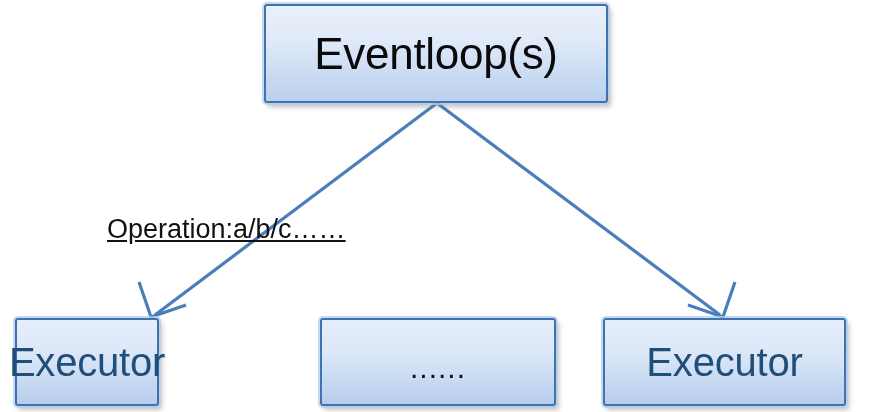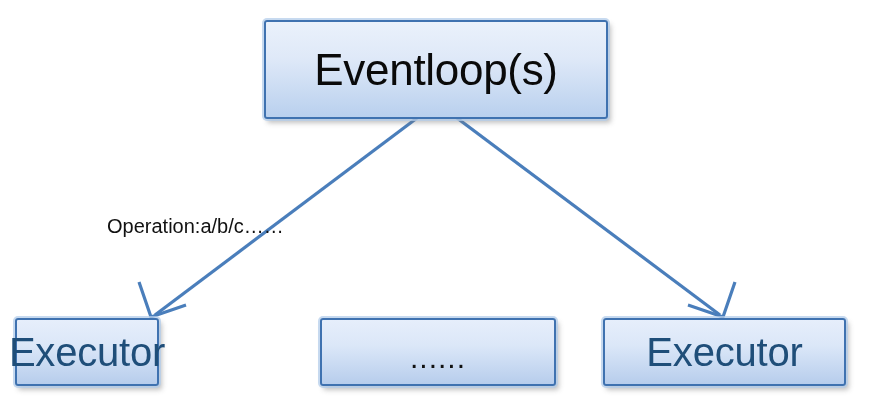--- a/index.html
+++ b/index.html
@@ -35,34 +35,34 @@
                 3px 4px 5px rgba(120,120,120,0.45);
     display: flex;
     align-items: center;
     justify-content: center;
     text-align: center;
     line-height: 1;
   }
 
   .node-top {
     left: 264px;
-    top: 20px;
+    top: 4px;
     width: 344px;
     height: 99px;
     background: linear-gradient(to bottom, #eaf1fb 0%, #dfe9f8 38%, #b9d0ee 100%);
   }
   .node-top .node-label {
     color: #0a0a0a;
     font-size: 44px;
     letter-spacing: -0.3px;
   }
 
   .node-bottom {
     top: 318px;
-    height: 68px;
+    height: 88px;
     background: linear-gradient(to bottom, #e6eefb 0%, #dbe7f8 40%, #b7cdec 100%);
   }
   .node-exec-left  { left: 15px;  width: 144px; }
   .node-middle     { left: 320px; width: 236px; }
   .node-exec-right { left: 603px; width: 243px; }
 
   .node-bottom .node-label {
     color: #1f4e79;
     font-size: 40px;
     letter-spacing: -0.2px;
@@ -73,23 +73,24 @@
     font-size: 30px;
     letter-spacing: 1px;
     position: relative;
     top: 6px;
   }
 
   
   .edge-label {
     position: absolute;
     color: #111111;
-    font-size: 20px;
+    font-size: 27px;
     white-space: nowrap;
     line-height: 1;
+    text-decoration: underline;
   }
   .edge-label-left  { left: 107px; top: 216px; }
   .edge-label-right { left: 477px; top: 216px; }
 </style>
 </head>
 <body>
 
 <div id="canvas">
 
   <svg id="edges" viewBox="0 0 869 412" xmlns="http://www.w3.org/2000/svg">

